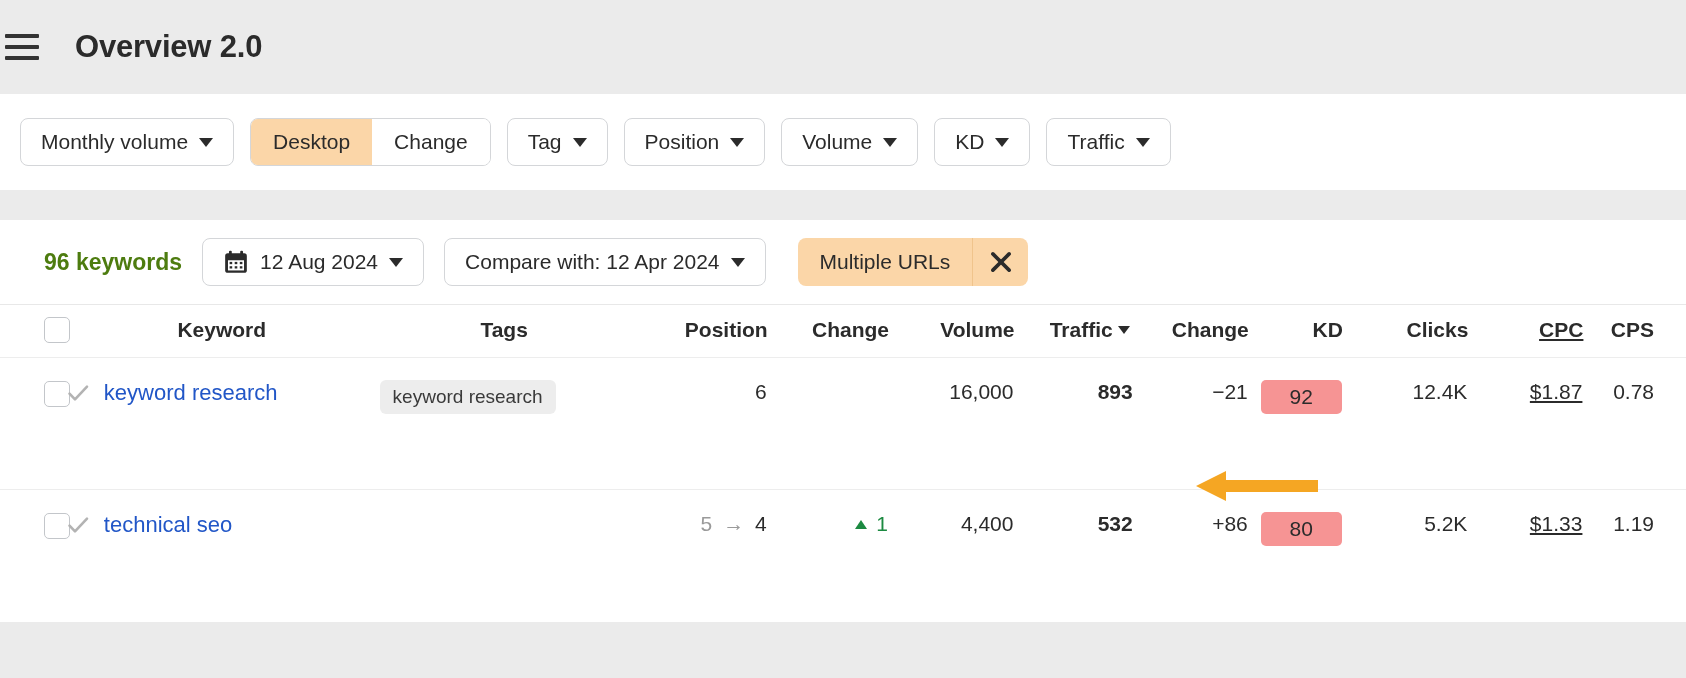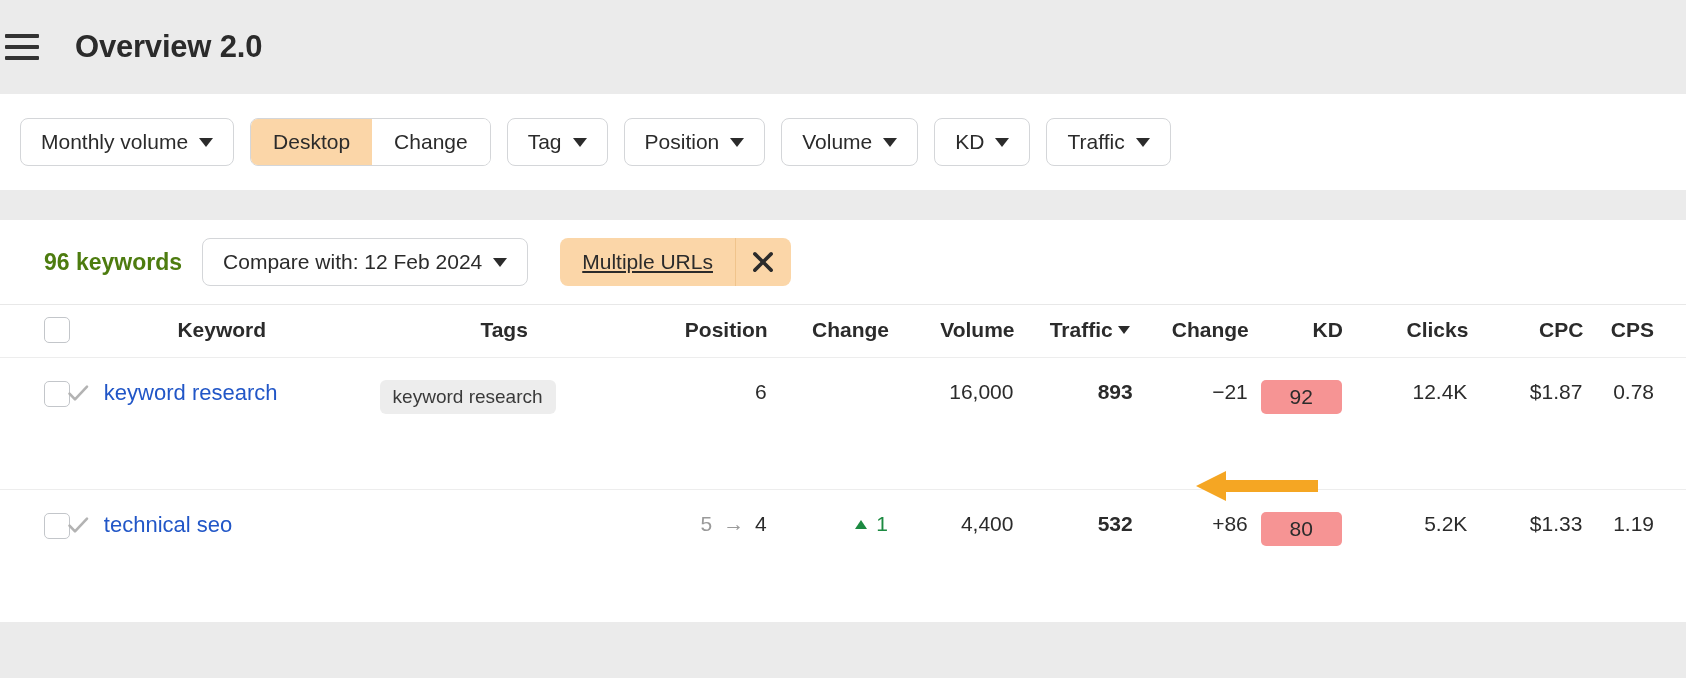--- a/index.html
+++ b/index.html
@@ -134,21 +134,20 @@
     overflow: hidden;
   }
   .chip-label {
     padding: 0 22px;
     font-size: 21px;
     color: #2b2b2b;
     white-space: nowrap;
     display: flex;
     align-items: center;
     height: 100%;
-    text-decoration: underline;
   }
   .chip-x {
     width: 56px;
     height: 100%;
     display: flex;
     align-items: center;
     justify-content: center;
     border-left: 1px solid #f0c48c;
     cursor: pointer;
   }
@@ -194,21 +193,21 @@
   .col-chk   { width: 62px;  padding-left: 44px !important; }
   .col-kw    { width: 300px; }
   .col-tags  { width: 240px; }
   .col-pos   { width: 132px; }
   .col-chg   { width: 116px; }
   .col-vol   { width: 120px; }
   .col-traf  { width: 114px; font-weight: bold; }
   .col-tchg  { width: 110px; }
   .col-kd    { width: 90px;  }
   .col-clicks{ width: 120px; }
-  .col-cpc   { width: 110px; }
+  .col-cpc   { width: 110px; text-decoration: underline; }
   .col-cps   { width: 98px;  padding-right: 32px !important; }
 
   .chkbox {
     width: 26px; height: 26px;
     border: 1.5px solid #c3c6ca;
     border-radius: 5px;
     background: #fff;
     display: inline-block;
     cursor: pointer;
     vertical-align: middle;
@@ -310,23 +309,41 @@
   </div>
 </div>
 
 <div class="strip"></div>
 
 <div class="card">
 
   <div class="subbar">
     <div class="kw-count">96 keywords</div>
 
-
     <div class="pill">
-      <span>Compare with: 12 Feb 2024</span>
+      <svg class="cal-icon" width="26" height="26" viewBox="0 0 24 24">
+        <rect x="2" y="4" width="20" height="18" rx="2.4" fill="#2b2b2b"></rect>
+        <rect x="5.5" y="1.6" width="2.6" height="4.4" rx="1" fill="#2b2b2b"></rect>
+        <rect x="15.9" y="1.6" width="2.6" height="4.4" rx="1" fill="#2b2b2b"></rect>
+        <rect x="4.6" y="10.4" width="14.8" height="9.4" fill="#ffffff"></rect>
+        <g fill="#2b2b2b">
+          <rect x="6.1" y="11.9" width="2.4" height="2.1"></rect>
+          <rect x="10.8" y="11.9" width="2.4" height="2.1"></rect>
+          <rect x="15.5" y="11.9" width="2.4" height="2.1"></rect>
+          <rect x="6.1" y="15.9" width="2.4" height="2.1"></rect>
+          <rect x="10.8" y="15.9" width="2.4" height="2.1"></rect>
+          <rect x="15.5" y="15.9" width="2.4" height="2.1"></rect>
+        </g>
+      </svg>
+      <span>12 Aug 2024</span>
+      <span class="caret"></span>
+    </div>
+
+    <div class="pill">
+      <span>Compare with: 12 Apr 2024</span>
       <span class="caret"></span>
     </div>
 
     <div class="chip">
       <span class="chip-label">Multiple URLs</span>
       <span class="chip-x">
         <svg width="26" height="26" viewBox="0 0 24 24">
           <line x1="4.5" y1="4.5" x2="19.5" y2="19.5" stroke="#2b2b2b" stroke-width="3.3" stroke-linecap="round"></line>
           <line x1="19.5" y1="4.5" x2="4.5" y2="19.5" stroke="#2b2b2b" stroke-width="3.3" stroke-linecap="round"></line>
         </svg>

